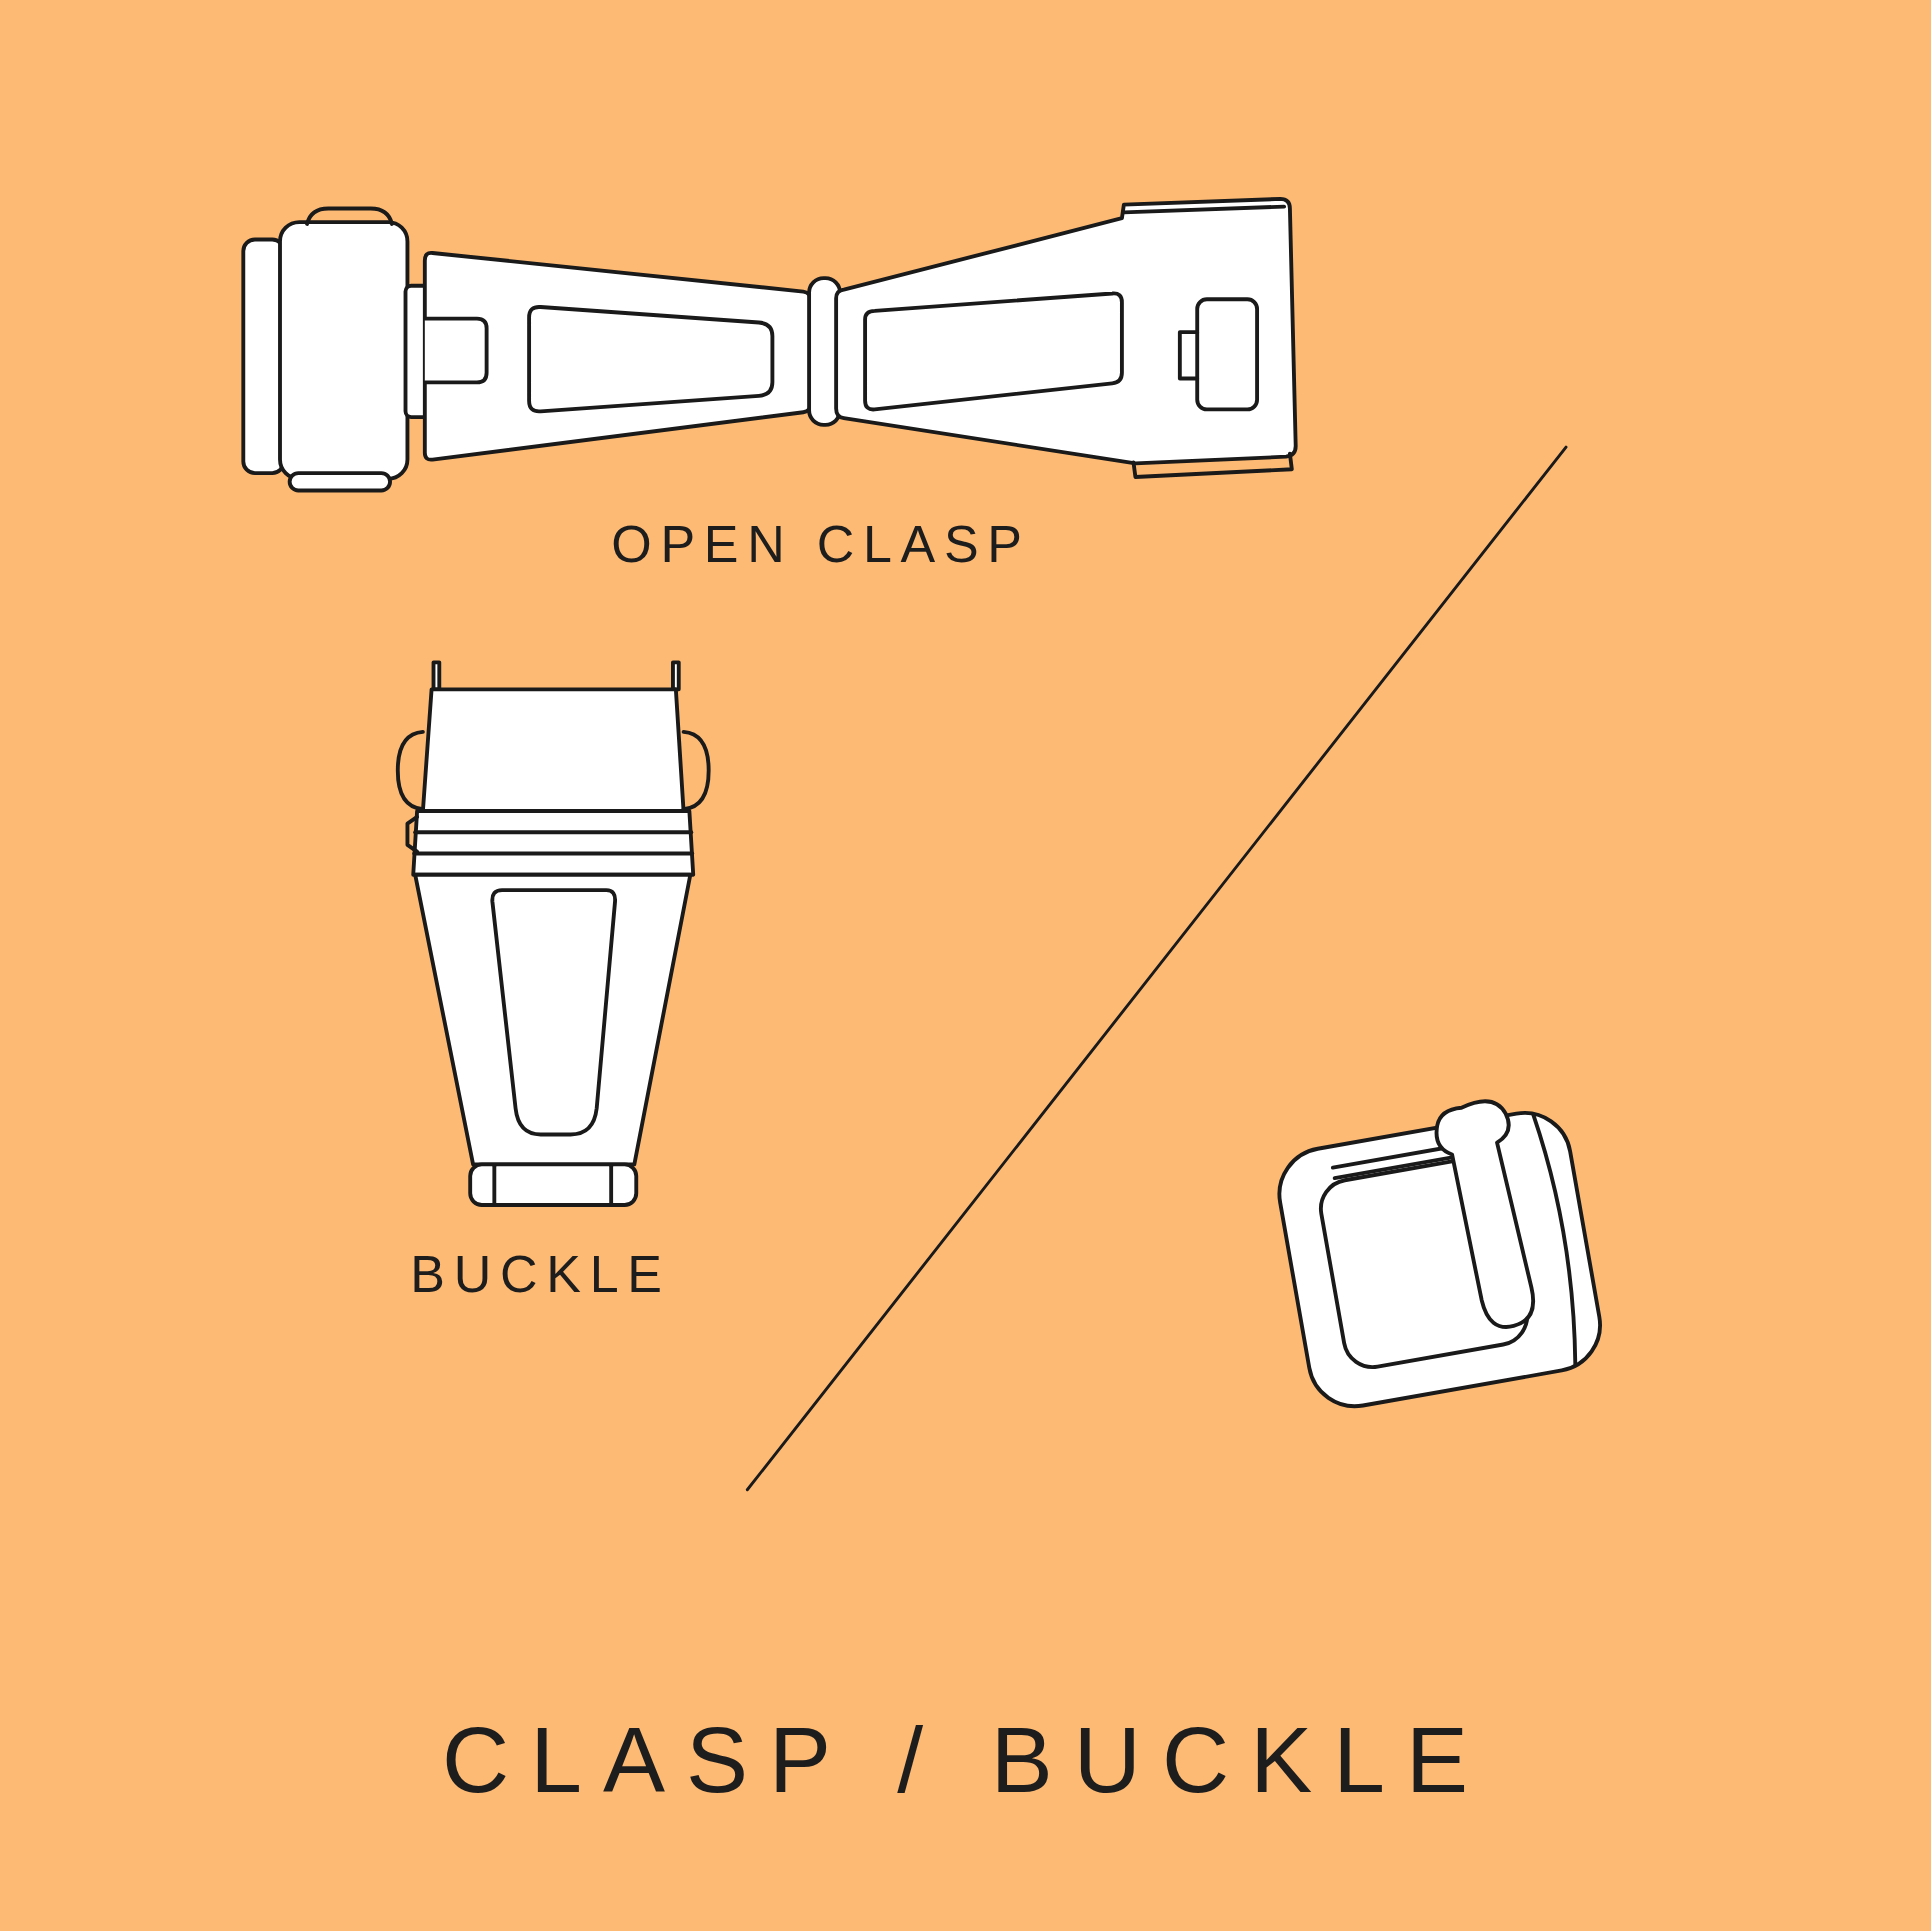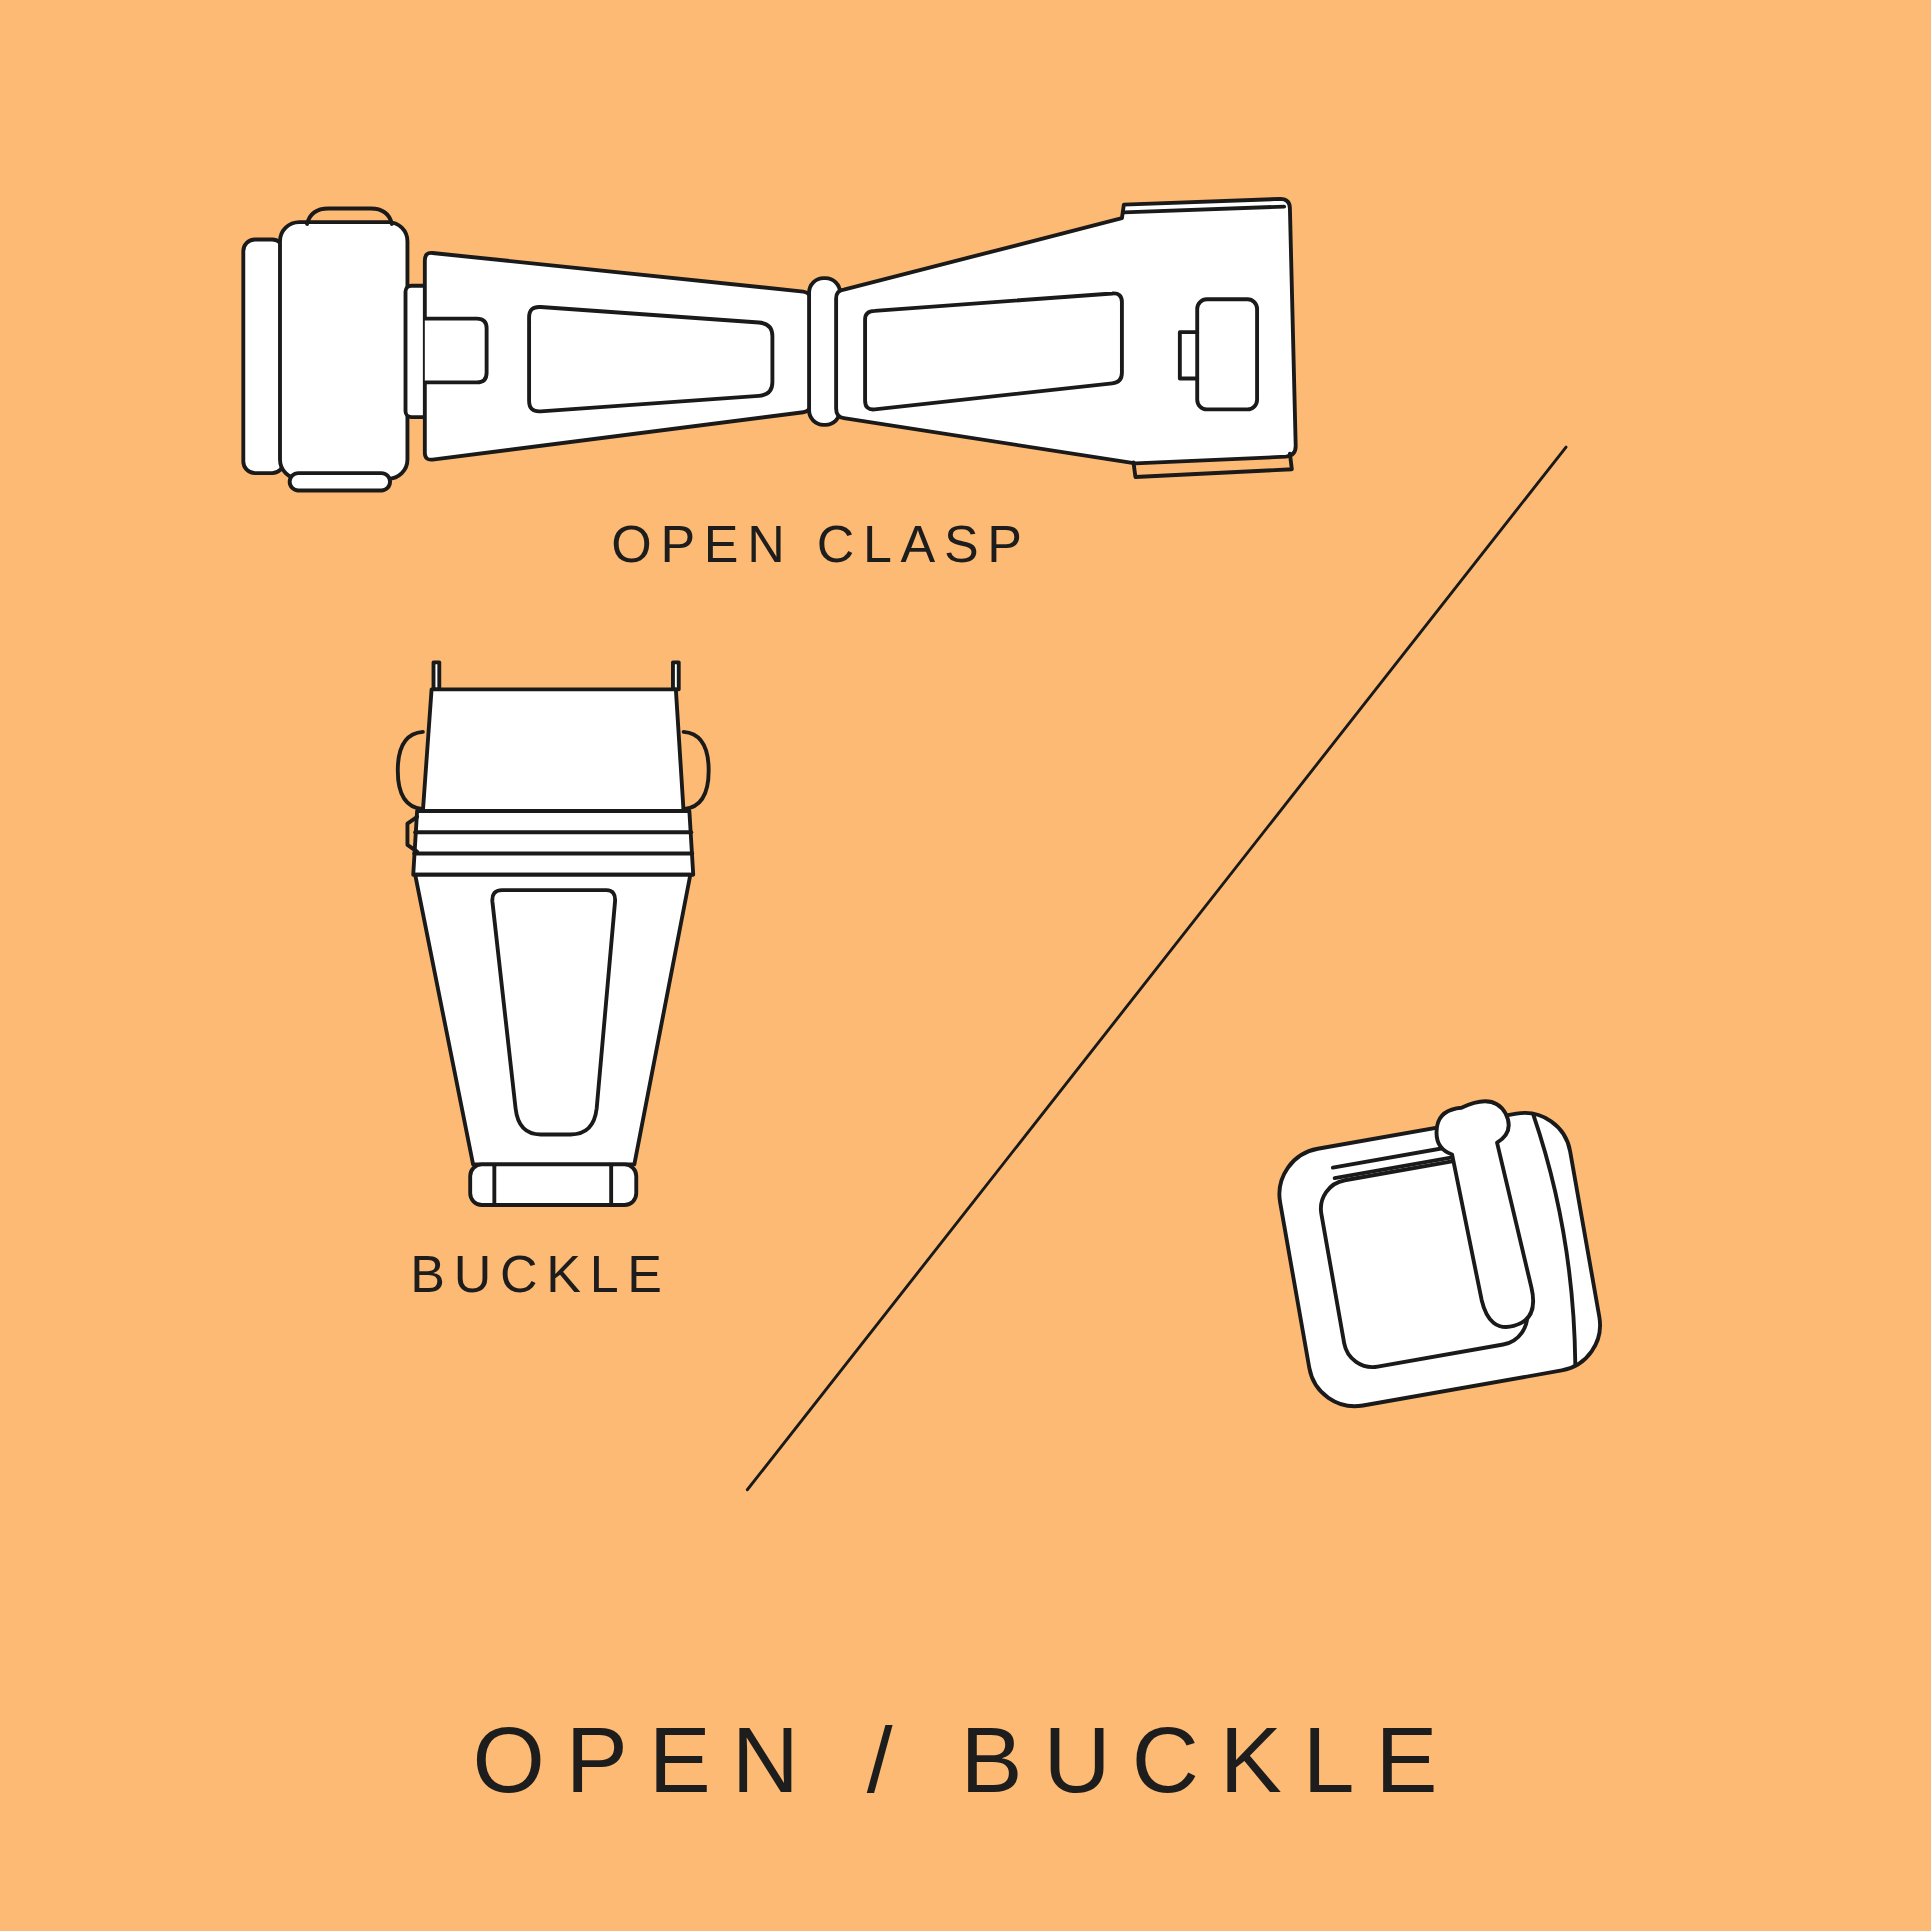--- a/index.html
+++ b/index.html
@@ -110,16 +110,16 @@
       <path d="M1398,1201 L1544,1201"></path>
       <circle cx="1553" cy="1196" r="11" fill="#ffffff"></circle>
       <path fill="#ffffff" d="M1540,1152 Q1576,1142 1584,1166 Q1590,1186 1570,1194 L1579,1348 Q1581,1382 1554,1384 Q1528,1386 1526,1352 L1522,1198 Q1504,1188 1512,1166 Q1518,1150 1540,1152 Z"></path>
     </g>
   </svg>
 
   <div class="caption caption-open">OPEN CLASP</div>
 
   <div class="caption caption-closed">BUCKLE</div>
 
-  <div class="title">OPEN / BUCKLE</div>
+  <div class="title">CLASP / BUCKLE</div>
 
 </div>
 
 
 </body></html>

